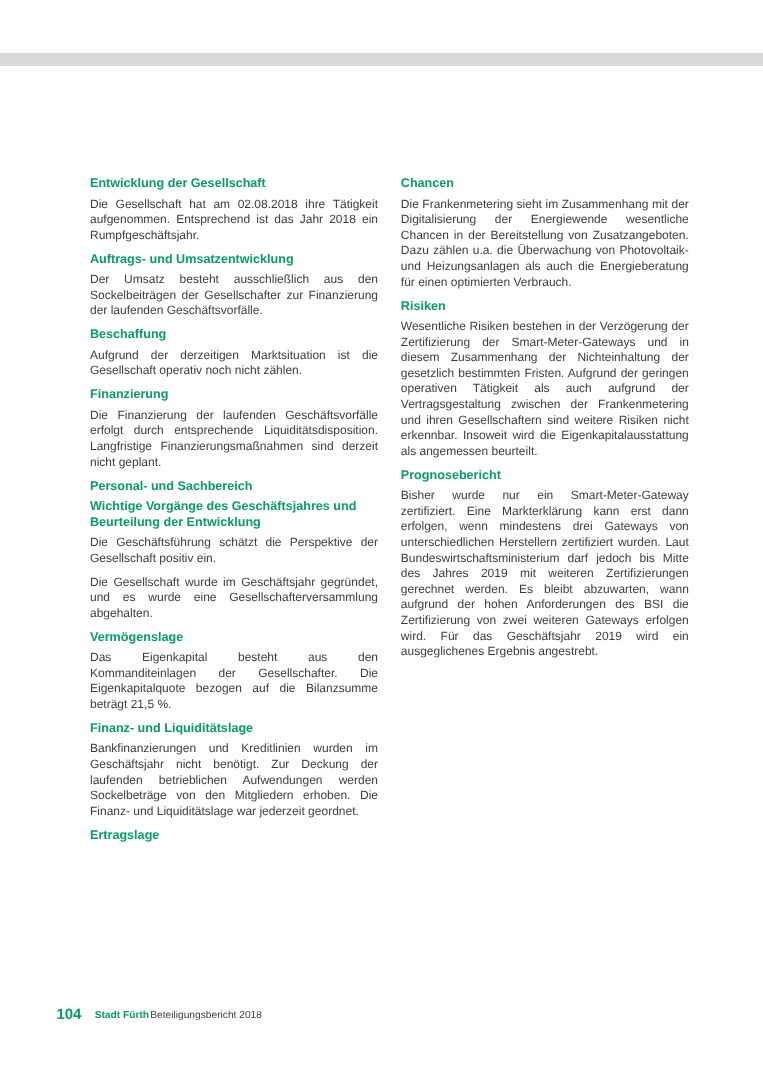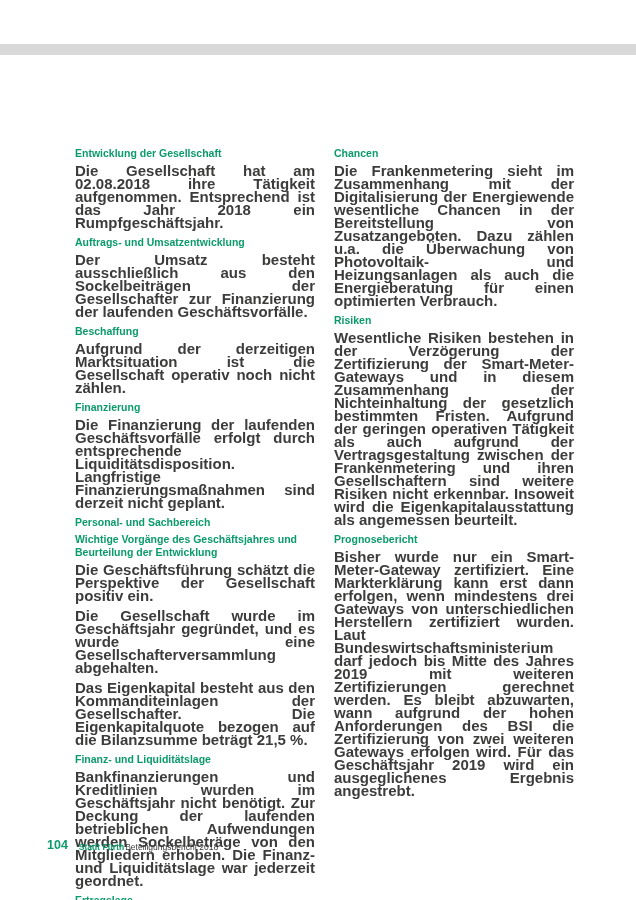--- a/index.html
+++ b/index.html
@@ -26,29 +26,28 @@
     position:absolute;left:75px;top:147px;width:499px;
     display:flex;gap:19px;
   }
   .col{width:240px;}
   h3.sec-heading{
     font-size:10.5px;line-height:12.5px;font-weight:bold;
     color:var(--accent-green);
     margin:0 0 4.5px 0;
   }
   p.body-text{
-    font-size:15px;line-height:13px;
+    font-size:10px;line-height:13px;
     text-align:justify;
     margin:0 0 7px 0;
     color:var(--body-text);
-    font-weight:bold;
   }
   .footer{
     position:absolute;left:47px;top:838px;
-    display:flex;align-items:flex-end;
+    display:flex;align-items:center;
   }
   .footer .page-num{
     font-size:12.5px;font-weight:bold;color:var(--accent-green);
   }
   .footer .brand{
     font-size:8.5px;font-weight:bold;color:var(--accent-green);
     margin-left:11px;
   }
   .footer .report-title{
     font-size:8.5px;color:var(--body-text);
@@ -76,20 +75,21 @@
 
       <h3 class="sec-heading">Finanzierung</h3>
       <p class="body-text">Die Finanzierung der laufenden Geschäftsvorfälle erfolgt durch entsprechende Liquiditätsdisposition. Langfristige Finanzierungsmaßnahmen sind derzeit nicht geplant.</p>
 
       <h3 class="sec-heading">Personal- und Sachbereich</h3>
 
       <h3 class="sec-heading">Wichtige Vorgänge des Geschäftsjahres und Beurteilung der Entwicklung</h3>
       <p class="body-text">Die Geschäftsführung schätzt die Perspektive der Gesellschaft positiv ein.</p>
       <p class="body-text">Die Gesellschaft wurde im Geschäftsjahr gegründet, und es wurde eine Gesellschafterversammlung abgehalten.</p>
 
+      <h3 class="sec-heading">Vermögenslage</h3>
       <p class="body-text">Das Eigenkapital besteht aus den Kommanditeinlagen der Gesellschafter. Die Eigenkapitalquote bezogen auf die Bilanzsumme beträgt 21,5 %.</p>
 
       <h3 class="sec-heading">Finanz- und Liquiditätslage</h3>
       <p class="body-text">Bankfinanzierungen und Kreditlinien wurden im Geschäftsjahr nicht benötigt. Zur Deckung der laufenden betrieblichen Aufwendungen werden Sockelbeträge von den Mitgliedern erhoben. Die Finanz- und Liquiditätslage war jederzeit geordnet.</p>
 
       <h3 class="sec-heading">Ertragslage</h3>
     </div>
 
     <div class="col">
       <h3 class="sec-heading">Chancen</h3>

